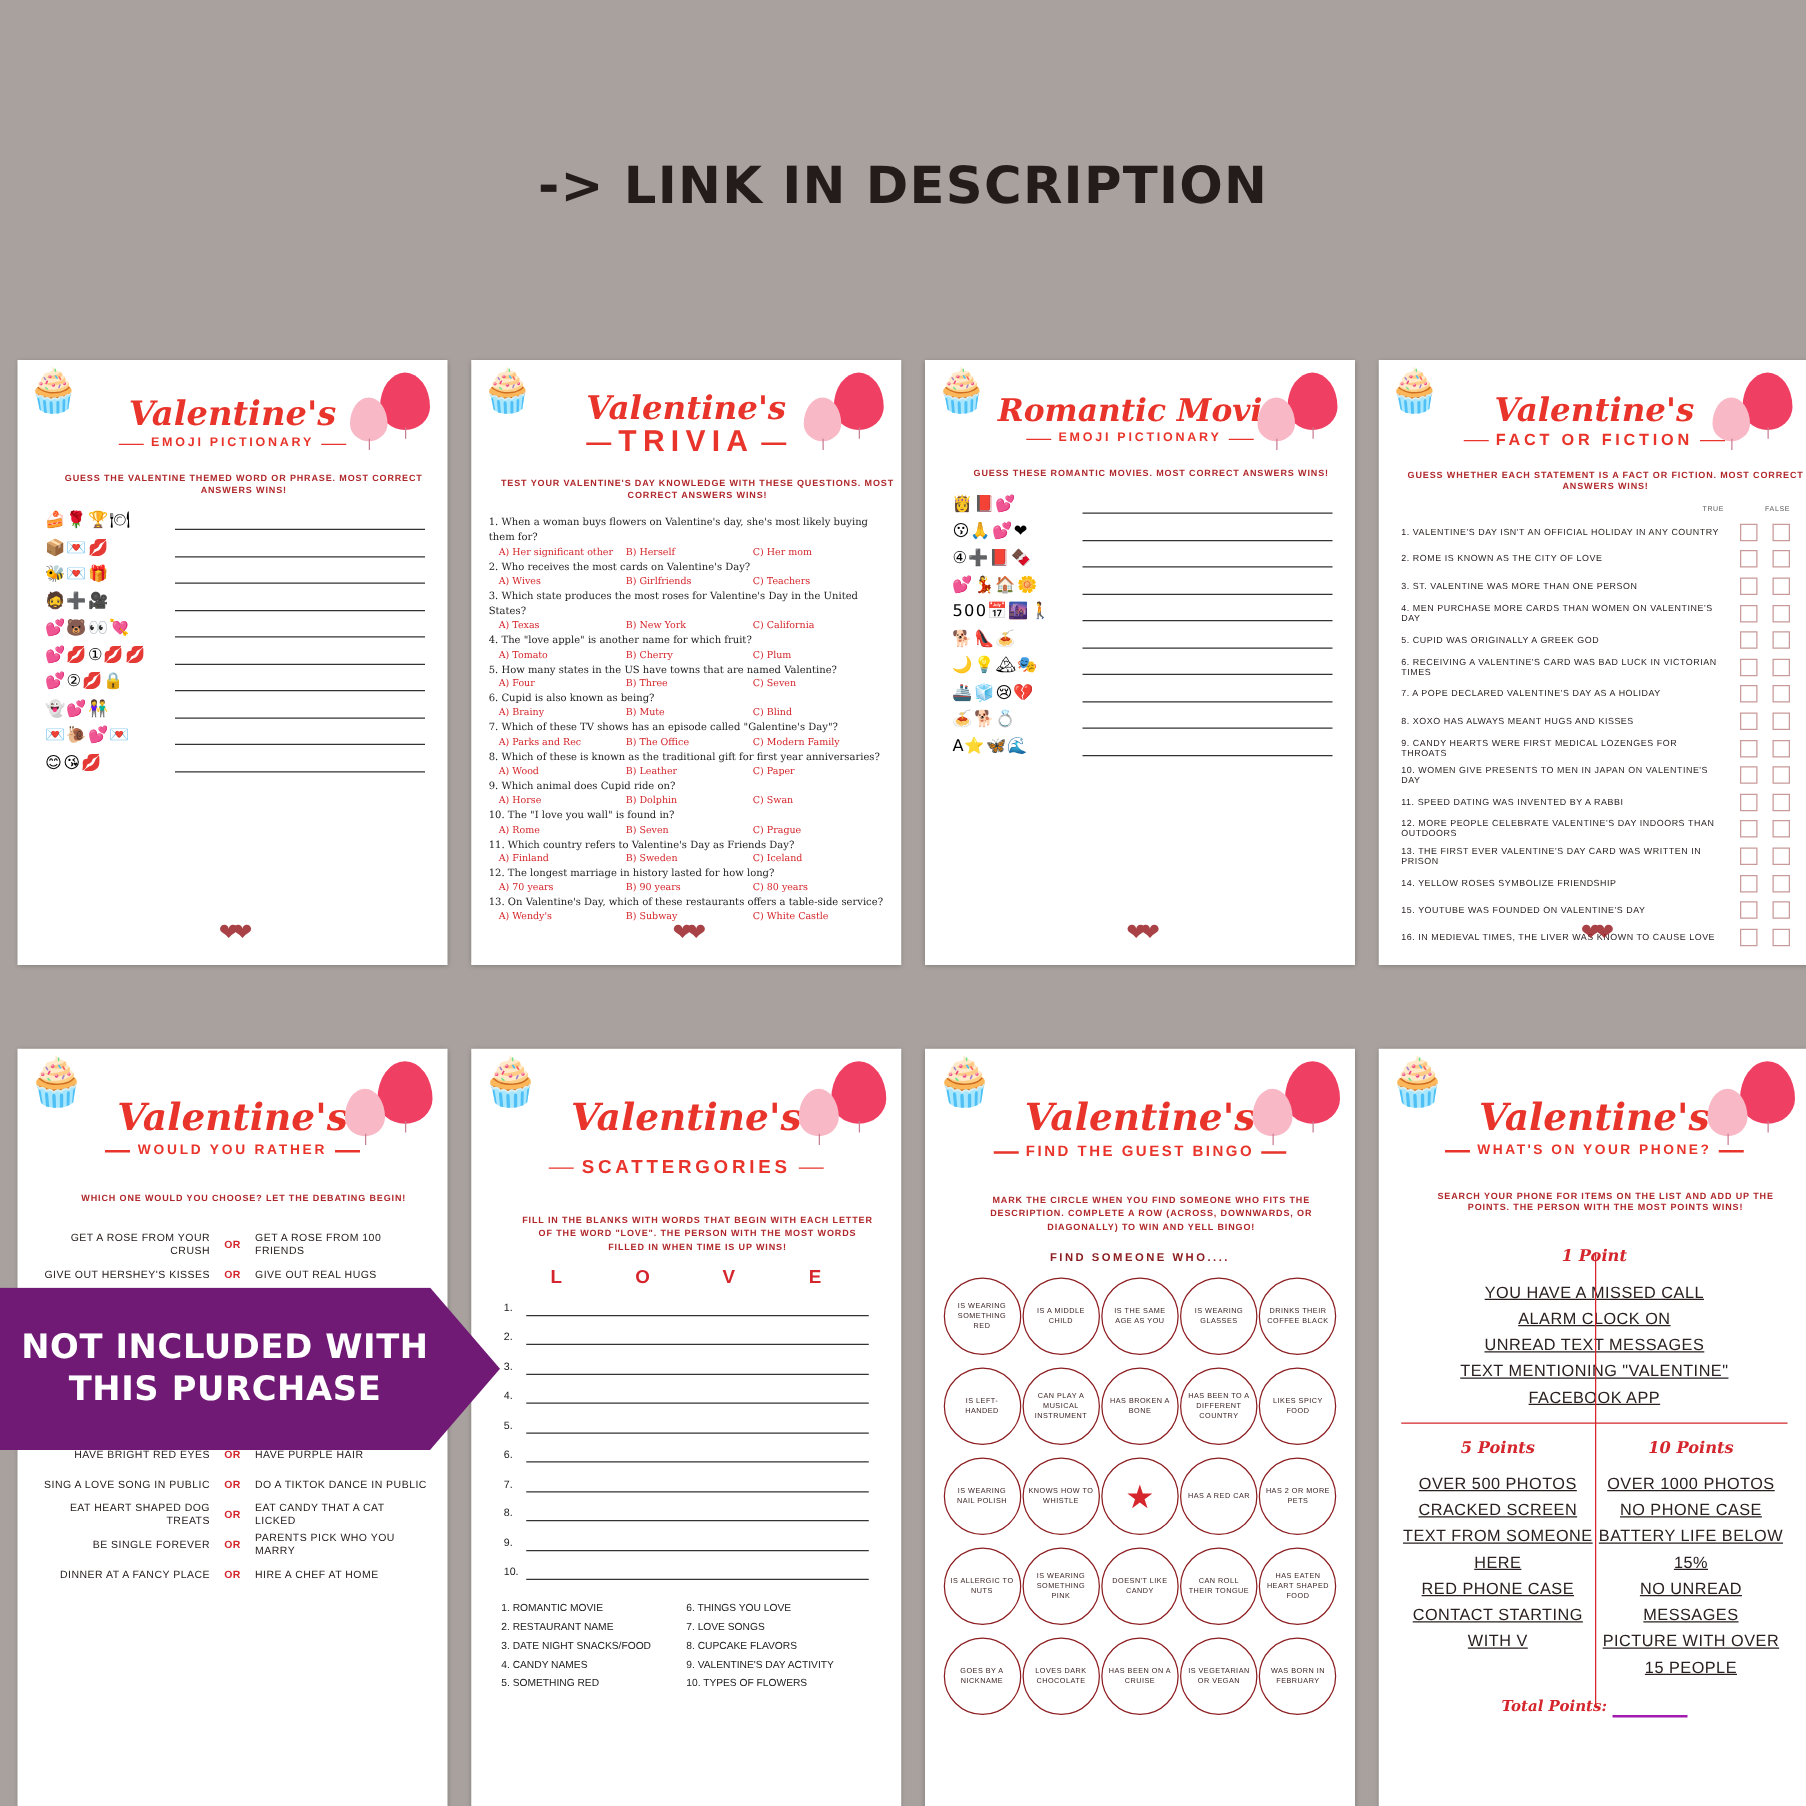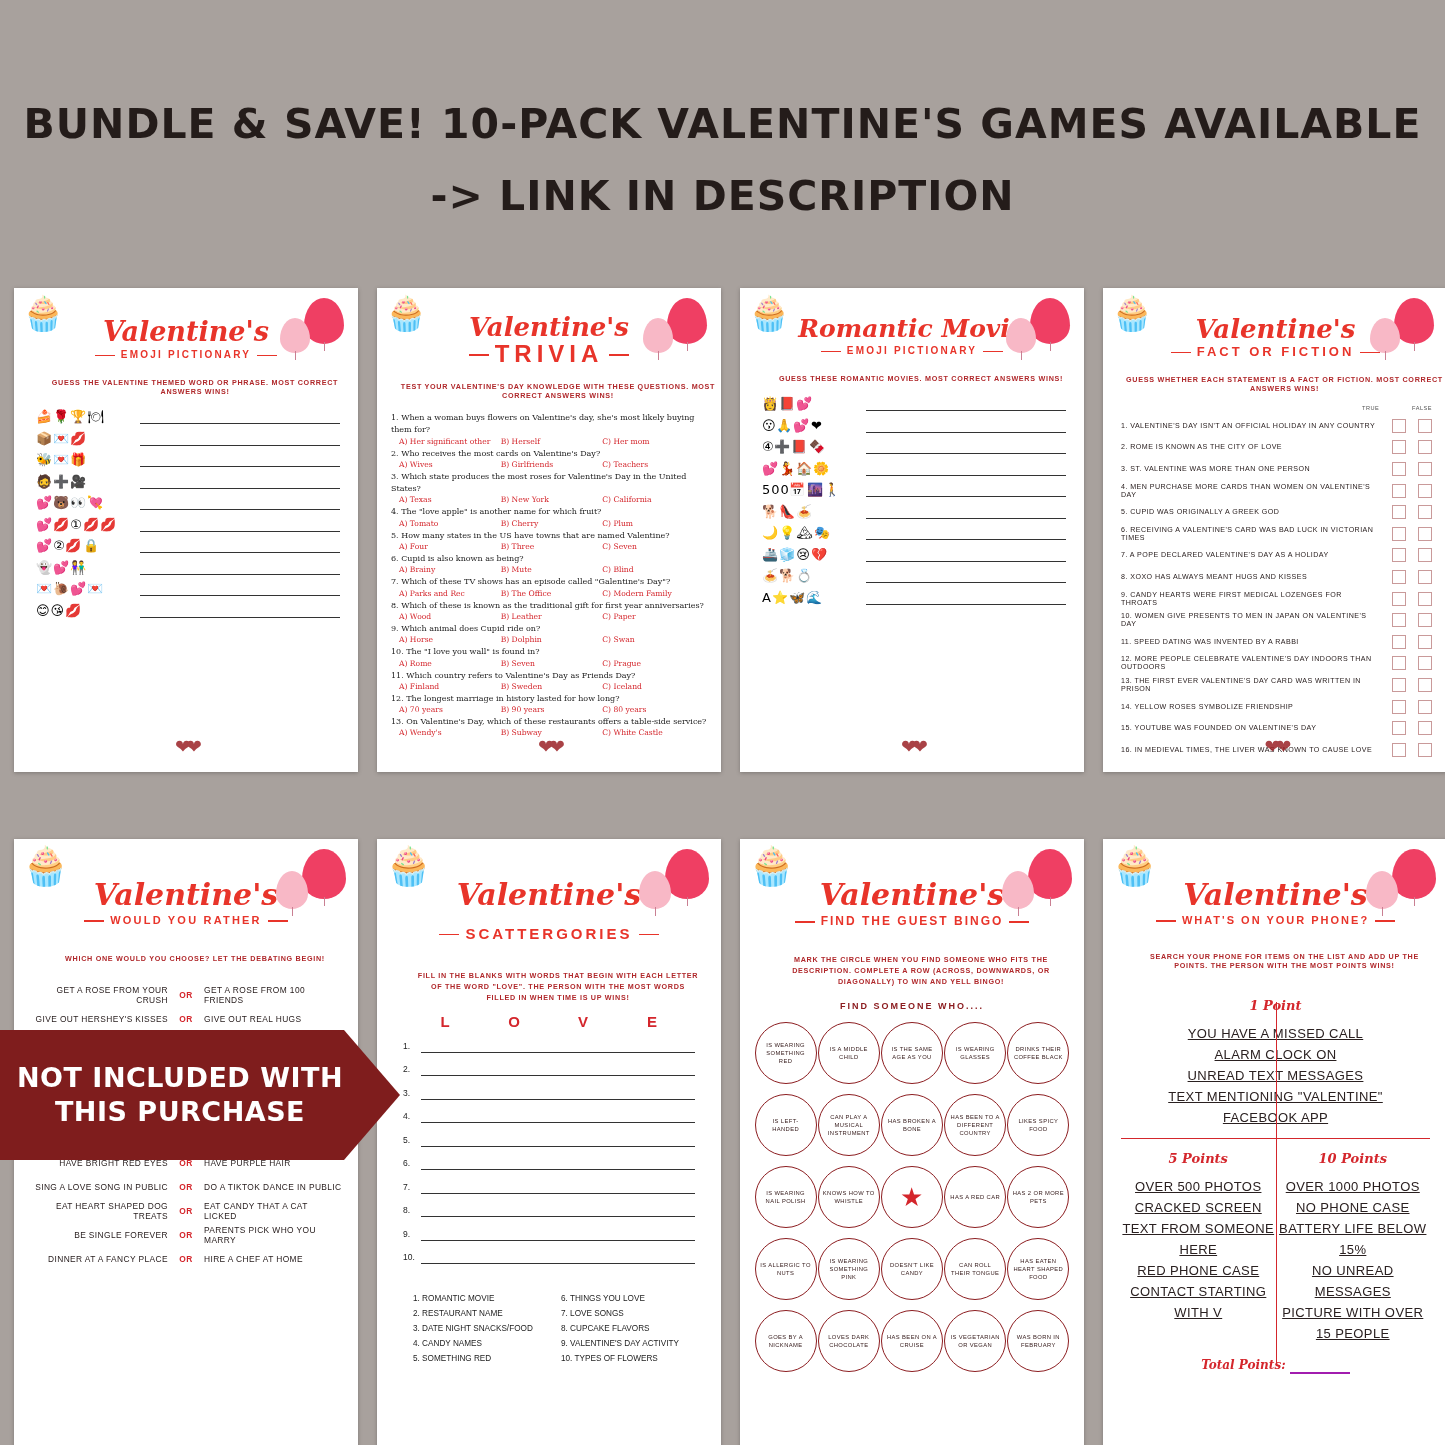--- a/index.html
+++ b/index.html
@@ -97,21 +97,21 @@
   .wyr-r{flex:1;padding-left:8px;}
 
   
   .love-head{display:flex;margin:10px 34px 4px 34px;color:#d4262c;font-weight:bold;
     font-size:15px;letter-spacing:1px;}
   .love-head span{flex:1;text-align:center;}
   .sc-row{display:flex;align-items:center;margin:0 26px;height:23.5px;}
   .sc-num{width:18px;font-size:8.5px;color:#222;}
   .sc-line{flex:1;border-bottom:1px solid #333;height:13px;}
   .sc-list{display:flex;margin:10px 24px 0 24px;font-size:8.2px;color:#1c1c1c;line-height:15px;}
-  .sc-list ol{margin:12px;padding:0;list-style:none;flex:1;}
+  .sc-list ol{margin:0;padding:0;list-style:none;flex:1;}
 
   
   .bingo-head{text-align:center;font-size:9px;letter-spacing:2px;color:#8c1d20;font-weight:bold;}
   .bingo-grid{display:flex;flex-wrap:wrap;margin:6px 14px 0 14px;}
   .cell{width:20%;height:72px;display:flex;align-items:center;justify-content:center;}
   .circle{width:62px;height:62px;border-radius:50%;border:1.6px solid #8c1d20;
     display:flex;align-items:center;justify-content:center;text-align:center;
     font-size:5.8px;line-height:8px;letter-spacing:.4px;color:#3a2020;padding:4px;
     text-transform:uppercase;box-sizing:border-box;}
   .star{color:#d4262c;font-size:26px;}
@@ -125,33 +125,32 @@
   .ph-item{font-size:13px;letter-spacing:.4px;color:#2a2020;text-transform:uppercase;line-height:21px;text-decoration:underline;}
   .vline{position:absolute;left:50%;top:4px;bottom:6px;width:1px;background:#d4262c;}
   .hline{height:1px;background:#d4262c;margin:10px 0 12px 0;}
   .total{text-align:center;color:#d4262c;font-family:"DejaVu Serif", serif;
     font-style:italic;font-weight:bold;font-size:12px;margin-top:14px;}
   .total u{border-bottom:2px solid #a21caf;color:transparent;}
 
   
   .ribbon{
     position:absolute;left:0;top:1030px;width:400px;height:130px;
-    background:#7f1d1d;color:#fff;
+    background:#701a75;color:#fff;
     display:flex;align-items:center;justify-content:center;text-align:center;
     font-family:"DejaVu Sans", sans-serif;font-size:27px;font-weight:bold;
     letter-spacing:.5px;line-height:34px;
     clip-path:polygon(0 0,344px 0,400px 65px,344px 130px,0 130px);
     padding-right:40px;box-sizing:border-box;
   }
 </style>
 </head>
 <body>
 
 <div class="banner">
-  <div class="l1">BUNDLE &amp; SAVE! 10-PACK VALENTINE'S GAMES AVAILABLE</div>
   <div class="l2">-&gt; LINK IN DESCRIPTION</div>
 </div>
 
 <div class="grid">
 
   <div class="sheet r1 c1">
     <div class="cupcake" style="font-size:34px;line-height:1;">🧁</div>
     <div class="balloons">
       <div class="bal" style="width:40px;height:46px;background:#ef3f63;left:30px;top:6px;"></div>
       <div class="bal" style="width:30px;height:35px;background:#f8b8c6;left:6px;top:26px;"></div>

